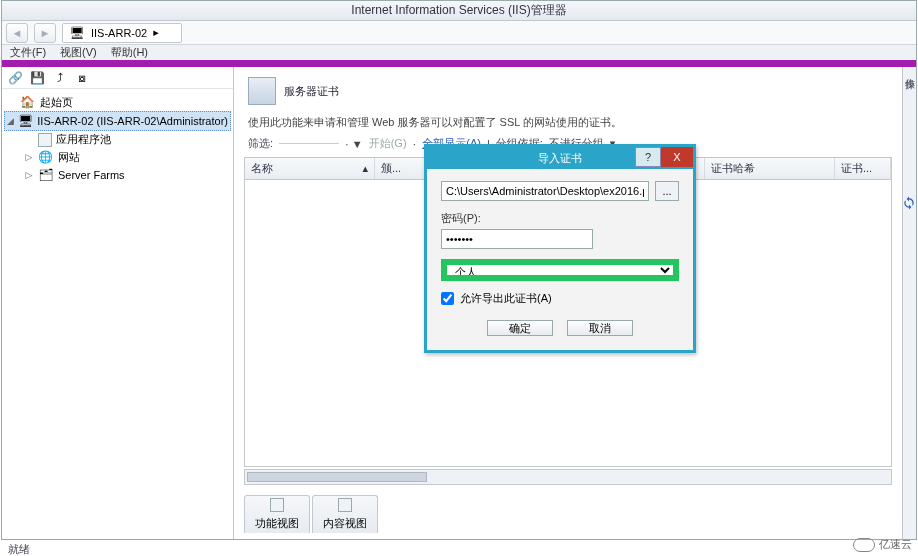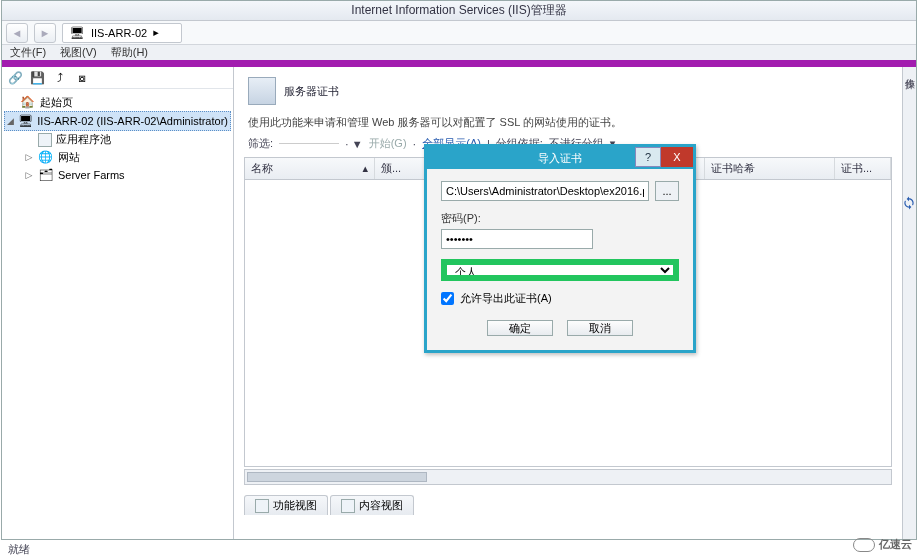--- a/index.html
+++ b/index.html
@@ -27,42 +27,42 @@
     .page-head .ttl{ display:flex; align-items:center; gap:8px; font-size:16px; color:#223;}
     .bigicon{ width:28px; height:28px; background:linear-gradient(#e7eef6,#c7d4e3); border:1px solid #9ab; display:inline-block;}
     .desc{ color:#444; font-size:11px; padding:6px 14px 4px;}
     .filterrow{ display:flex; align-items:center; gap:6px; padding:2px 14px; color:#445; font-size:11px;}
     .link{ color:#2a5db0; text-decoration:underline; }
     .gridwrap{ margin:4px 10px 0; border:1px solid #c3c8cf; height:310px; overflow:hidden; background:#fff;}
     .ghead{ display:flex; background:linear-gradient(#f7f9fb,#e9edf2); border-bottom:1px solid #c3c8cf;}
     .gcol{ padding:3px 6px; border-right:1px solid #d6dade; color:#334; display:flex; align-items:center; gap:4px;}
     .gbody{ height:280px;}
     .bottomtabs{ margin:6px 10px 0; display:flex; gap:2px;}
-    .tab{ border:1px solid #c3c8cf; border-bottom:none; background:linear-gradient(#f5f7fa,#e7ebf0); padding:2px 10px; border-radius:3px 3px 0 0; display:flex; align-items:center; gap:4px;}
+    .tab{ border:1px solid #c3c8cf; border-bottom:none; background:linear-gradient(#f5f7fa,#e7ebf0); padding:2px 10px; border-radius:3px 3px 0 0; display:flex; align-items:center; gap:4px;flex-direction:column;}
     .right{ width:14px; background:#eef1f5; border-left:1px solid #c3c8cf; writing-mode:vertical-rl; font-size:10px; color:#445; display:flex; align-items:center; justify-content:flex-start; padding-top:4px;}
     .hscroll{ height:16px; margin:2px 10px 4px; background:#eef1f5; border:1px solid #c3c8cf; position:relative;}
     .thumb{ position:absolute; left:2px; top:2px; width:180px; height:10px; background:#cdd5de; border:1px solid #aeb7c2;}
     
     .dialog{ position:absolute; left:424px; top:144px; width:272px; background:#f3f3f3; border:3px solid #2aa4c9; box-shadow:1px 2px 4px rgba(0,0,0,.25);}
     .dtitle{ height:22px; background:#2aa4c9; display:flex; align-items:center; justify-content:center; color:#fff; font-size:12px; position:relative;}
     .dbtns{ position:absolute; right:0; top:0; display:flex;}
     .dhelp{ width:26px; height:20px; background:#d9e9f0; color:#234; display:flex; align-items:center; justify-content:center; border:1px solid #88b;}
     .dclose{ width:32px; height:20px; background:#c0392b; color:#fff; display:flex; align-items:center; justify-content:center;}
     .dbody{ padding:12px 14px 10px;}
     .fld{ margin-bottom:10px;}
     .fld label{ display:block; color:#333; margin-bottom:3px;}
     .fld .row{ display:flex; gap:6px;}
     .txt{ flex:1; height:20px; border:1px solid #9aa; padding:0 4px; background:#fff;}
     .browse{ width:24px; height:20px; border:1px solid #9aa; background:#eef1f5; display:flex; align-items:center; justify-content:center;}
     .sel-input{ width:100%; height:22px; border:6px solid #22c55e; background:#fff; padding:0 4px;}
     .chkrow{ display:flex; align-items:center; gap:6px; margin:8px 0 14px;}
     .btnrow{ display:flex; justify-content:center; gap:14px; margin-bottom:4px;}
     .btn{ width:66px; height:16px; border:1px solid #9aa; background:linear-gradient(#fdfdfd,#e8ebef);}
     .status{ height:14px; padding:2px 8px; color:#445; font-size:11px;}
-    .watermark{ position:fixed; right:6px; bottom:4px; display:flex; align-items:center; gap:4px; color:#666; font-size:13px;font-weight:bold;}
+    .watermark{ position:fixed; right:6px; bottom:4px; display:flex; align-items:center; gap:4px; color:#666; font-size:13px;}
     .watermark .circ{ width:22px; height:14px; border:1px solid #888; border-radius:10px; position:relative;}
     .refresh-icon svg{width:14px;height:14px;}
   </style>
 </head>
 <body>
 
 <div class="outer">
   <div class="titlebar">Internet Information Services (IIS)管理器</div>
 
   <div class="navrow">

